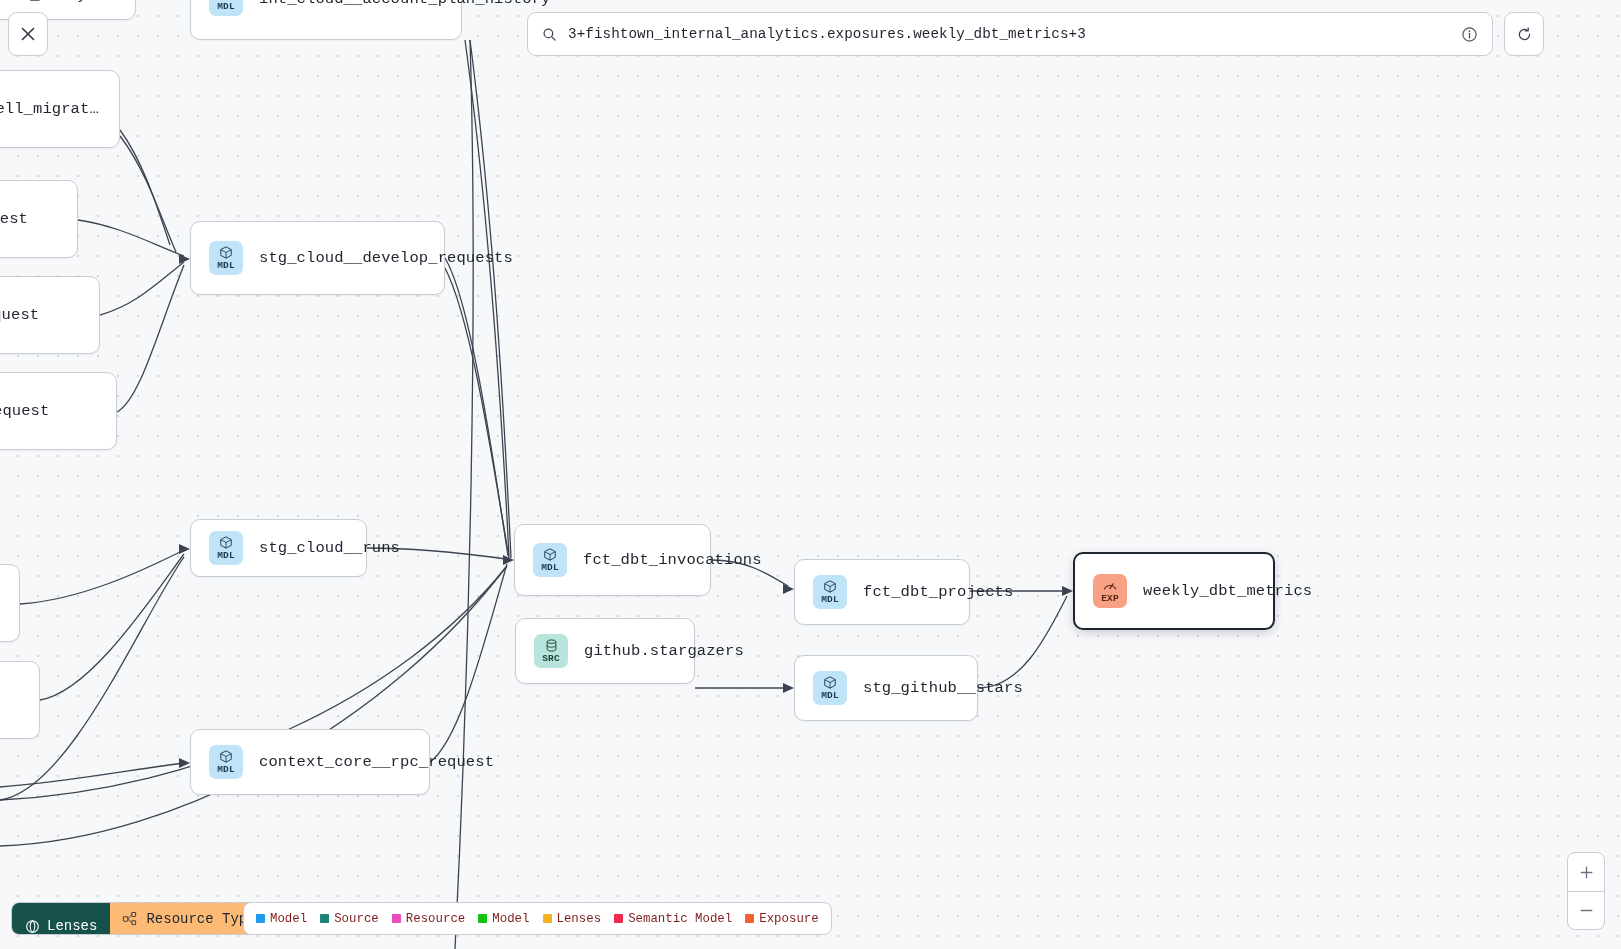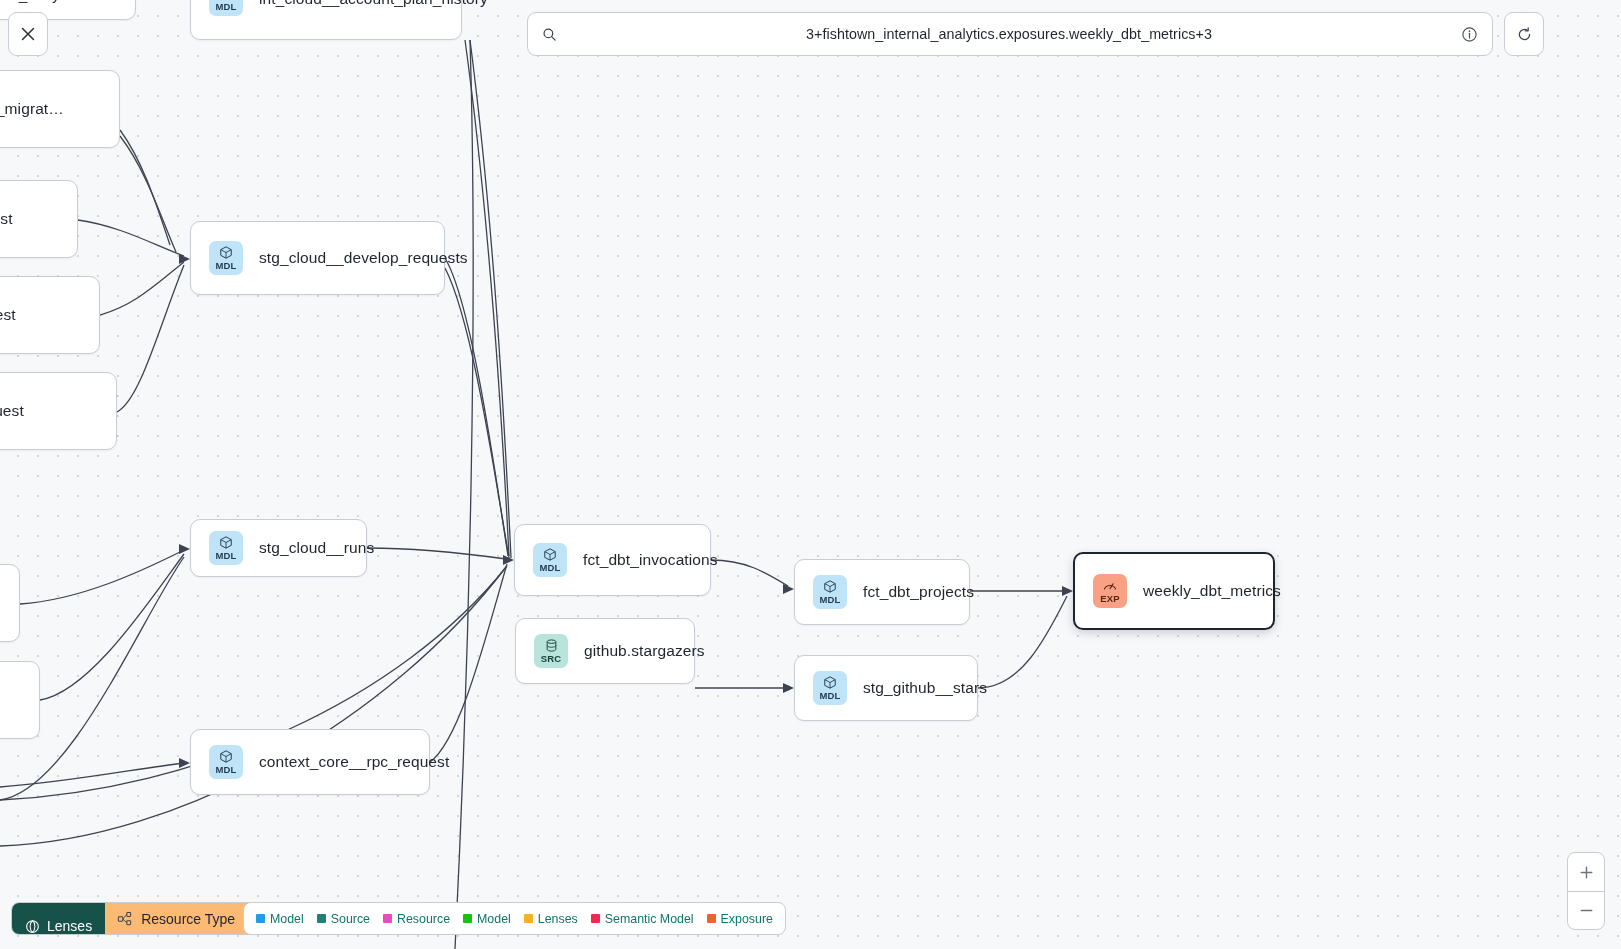--- a/index.html
+++ b/index.html
@@ -8,20 +8,21 @@
     overflow: hidden;
     font-family: "Liberation Sans", sans-serif;
     background: #f7f8fa;
   }
   #canvas {
     position: absolute; inset: 0;
     background-color: #f7f8fa;
     background-image: radial-gradient(circle, #d2d6dd 1px, transparent 1.1px);
     background-size: 20px 20px;
     background-position: 8px 6px;
+    font-family: Liberation Mono, monospace;
   }
   
   #edges { position: absolute; inset: 0; width: 1621px; height: 949px; pointer-events: none; }
   #edges path { fill: none; stroke: #3d4350; stroke-width: 1.3; }
   #edges .arrow { fill: #3d4350; stroke: none; }
 
   
   .node {
     position: absolute;
     background: #ffffff;
@@ -77,21 +78,20 @@
     display: flex; align-items: center;
     font-size: 14.5px; color: #1f242e; white-space: nowrap;
     cursor: pointer;
   }
   .searchbar {
     position: absolute; left: 527px; top: 12px;
     width: 966px; height: 44px;
     background: #fff; border: 1px solid #c8ccd4; border-radius: 9px;
     display: flex; align-items: center; gap: 11px;
     padding: 0 14px;
-    text-align: center;
   }
   .searchbar .stext {
     flex: 1; font-size: 14.3px; color: #1f242e;
     white-space: nowrap; overflow: hidden;
     letter-spacing: .05px;
   }
   .refresh-btn {
     position: absolute; left: 1504px; top: 12px;
     width: 40px; height: 44px;
     background: #fff; border: 1px solid #c8ccd4; border-radius: 9px;
@@ -119,21 +119,21 @@
     padding: 0 12px 0 12px; font-size: 14px; color: #1f242e;
     cursor: pointer; background: #fdba74;
   }
   .legend {
     position: absolute; left: 243px; bottom: 14px;
     height: 33px;
     background: #fff; border: 1px solid #c8ccd4; border-radius: 8px;
     display: flex; align-items: center; gap: 13px;
     padding: 0 12px;
   }
-  .legend-item { display: flex; align-items: center; gap: 5px; font-size: 12.4px; color: #0f766e; white-space: nowrap; }
+  .legend-item { display: flex; align-items: center; gap: 5px; font-size: 12.4px; color: #7f1d1d; white-space: nowrap; }
   .swatch { width: 9px; height: 9px; border-radius: 1px; flex: 0 0 auto; }
 
   .zoom-controls {
     position: absolute; right: 16px; bottom: 19px;
     width: 38px;
     background: #fff; border: 1px solid #c8ccd4; border-radius: 8px;
     overflow: hidden;
   }
   .zoom-btn {
     height: 38px; display: flex; align-items: center; justify-content: center;

